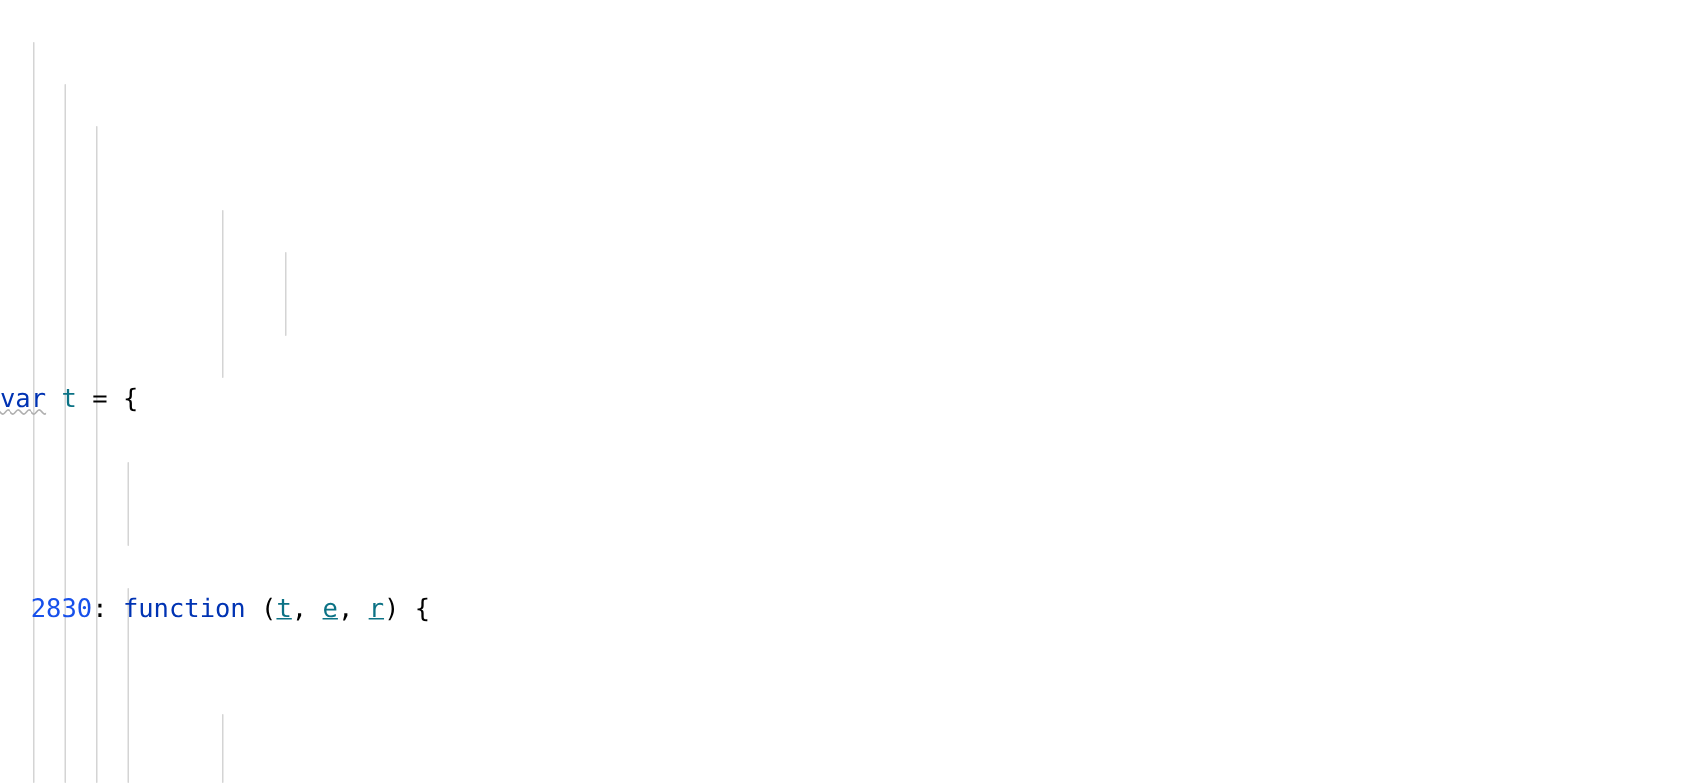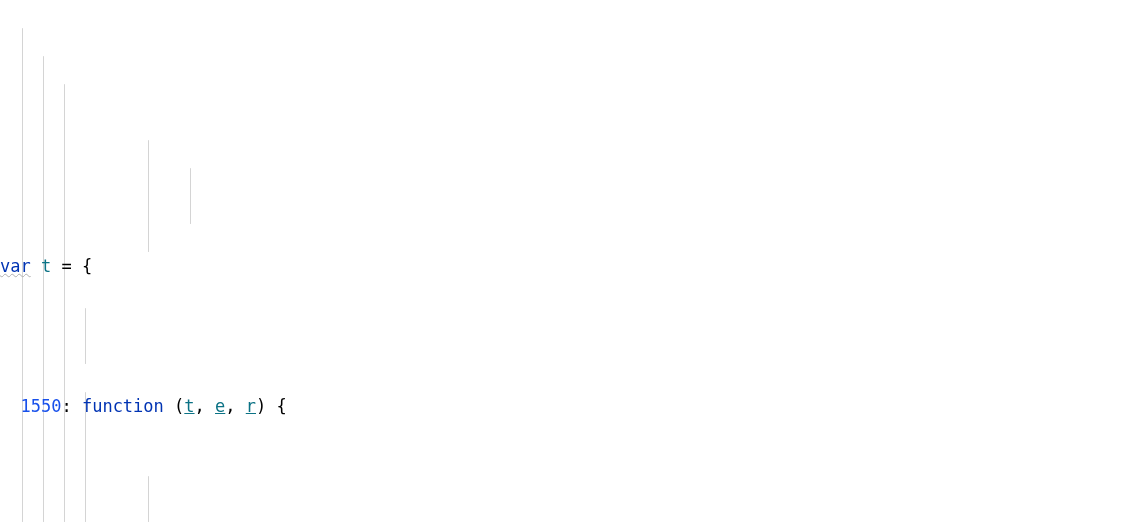--- a/index.html
+++ b/index.html
@@ -65,21 +65,21 @@
     <div class="guide" style="left:85px;  top:392px; height:130px;"></div>
     <div class="guide" style="left:148px; top:476px; height:46px;"></div>
   </div>
 
   <div class="lines">
 
     
     <div class="line"><span class="txt"><span class="kw warn">var</span><span class="plain"> </span><span class="ident">t</span><span class="plain"> = {</span></span></div>
 
     
-    <div class="line"><span class="txt"><span class="plain">  </span><span class="num">1550</span><span class="plain">: </span><span class="kw">function</span><span class="plain"> (</span><span class="param">t</span><span class="plain">, </span><span class="param">e</span><span class="plain">, </span><span class="param">r</span><span class="plain">) {</span></span></div>
+    <div class="line"><span class="txt"><span class="plain">  </span><span class="num">2830</span><span class="plain">: </span><span class="kw">function</span><span class="plain"> (</span><span class="param">t</span><span class="plain">, </span><span class="param">e</span><span class="plain">, </span><span class="param">r</span><span class="plain">) {</span></span></div>
 
     
     
 
     
     
 
     
     
 

